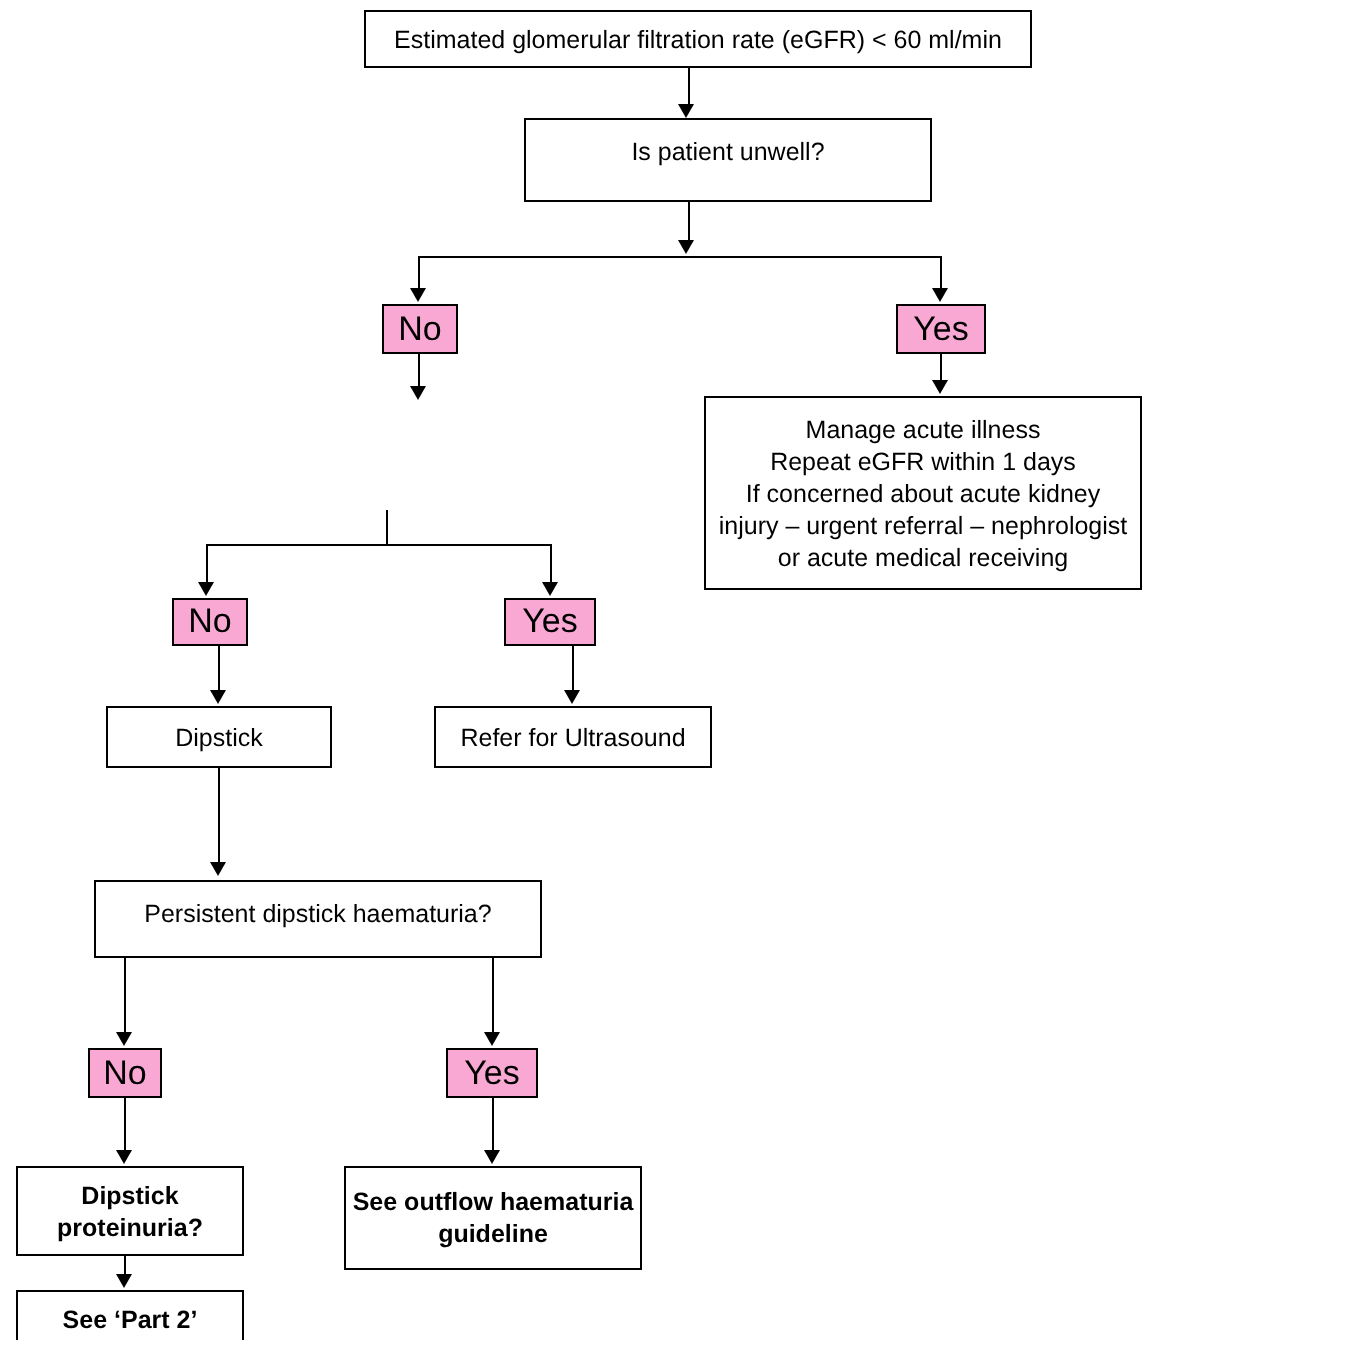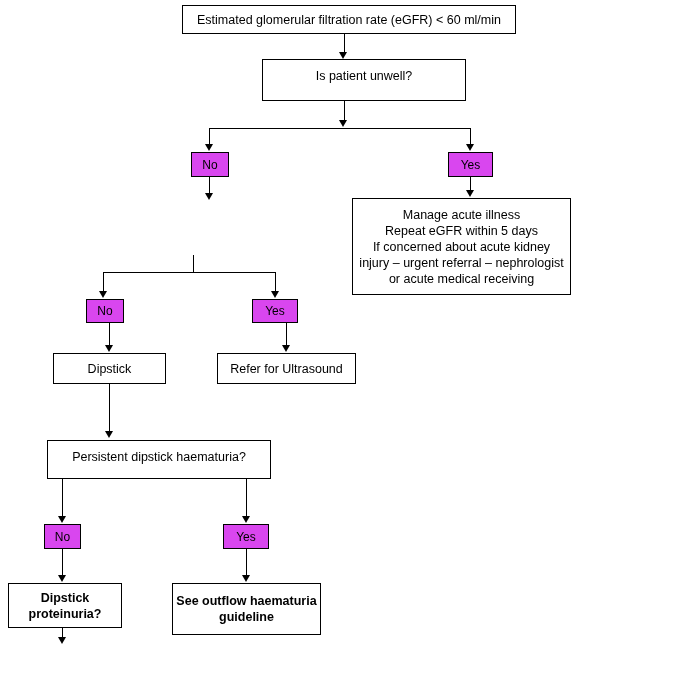--- a/index.html
+++ b/index.html
@@ -33,23 +33,23 @@
     white-space: pre-line;
   }
   .node.vcenter { align-items: center; }
   .node.vtop { align-items: flex-start; }
   .node.vtop .txt { padding-top: 8px; }
   .node.bold { font-weight: bold; font-size: 12.5px; }
   .label-node {
     position: absolute;
     box-sizing: border-box;
     border: 1.6px solid #000000;
-    background: #d946ef;
+    background: #f9a8d4;
     color: #000000;
-    font-size: 12px;
+    font-size: 17px;
     display: flex;
     align-items: center;
     justify-content: center;
   }
   
   .vline {
     position: absolute;
     width: 0;
     border-left: 1.6px solid #000000;
   }
@@ -83,21 +83,21 @@
   <div class="label-node" style="left:191px; top:152px; width:38px; height:25px;">
     <span>No</span>
   </div>
 
   <div class="label-node" style="left:448px; top:152px; width:45px; height:25px;">
     <span>Yes</span>
   </div>
 
   <div class="node vcenter" style="left:352px; top:198px; width:219px; height:97px;">
     <span class="txt">Manage acute illness
-Repeat eGFR within 5 days
+Repeat eGFR within 1 days
 If concerned about acute kidney
 injury – urgent referral – nephrologist
 or acute medical receiving</span>
   </div>
 
 
   <div class="label-node" style="left:86px; top:299px; width:38px; height:24px;">
     <span>No</span>
   </div>
 
@@ -123,20 +123,23 @@
 
   <div class="label-node" style="left:223px; top:524px; width:46px; height:25px;">
     <span>Yes</span>
   </div>
 
   <div class="node vcenter bold" style="left:8px; top:583px; width:114px; height:45px;">
     <span class="txt">Dipstick
 proteinuria?</span>
   </div>
 
+  <div class="node vcenter bold" style="left:8px; top:645px; width:114px; height:30px;">
+    <span class="txt">See ‘Part 2’</span>
+  </div>
 
   <div class="node vcenter bold" style="left:172px; top:583px; width:149px; height:52px;">
     <span class="txt">See outflow haematuria
 guideline</span>
   </div>
 
   <div class="vline" style="left:344px; top:34px; height:19px;"></div>
   <div class="arrow" style="left:339px; top:52px;"></div>
 
   <div class="vline" style="left:344px; top:101px; height:20px;"></div>

